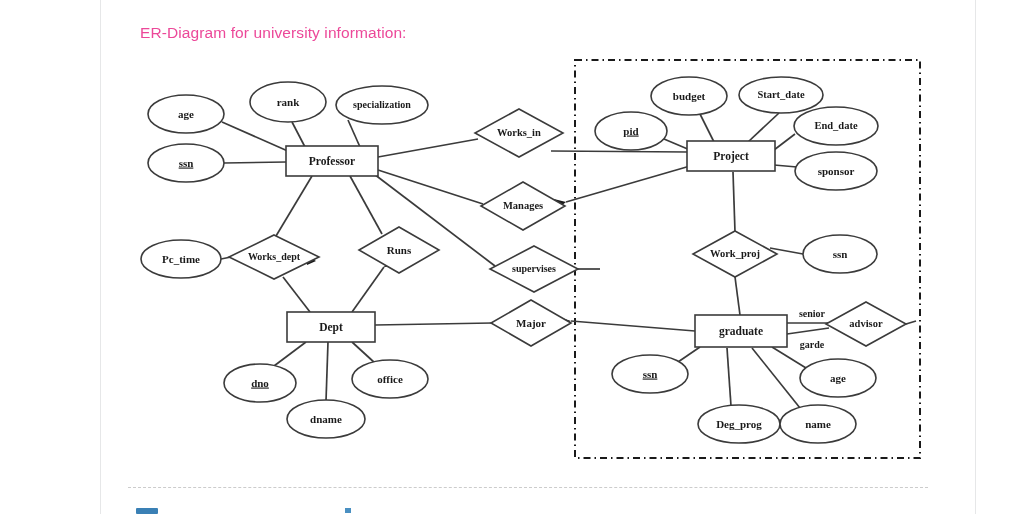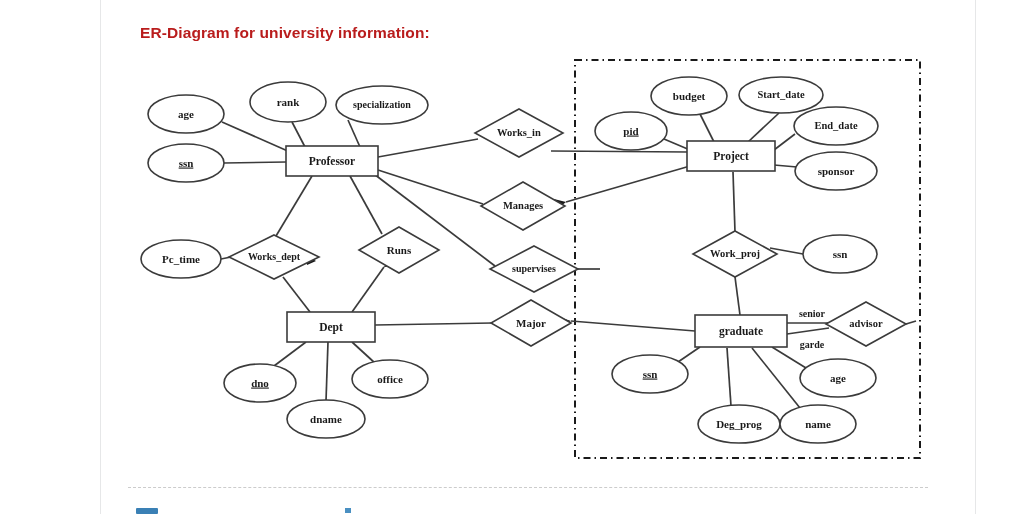--- a/index.html
+++ b/index.html
@@ -24,22 +24,22 @@
     background: #e6e7e8;
   }
   .page-rule.left  { left: 100px; }
   .page-rule.right { left: 975px; }
 
   .page-title {
     position: absolute;
     left: 140px;
     top: 24px;
     font-size: 15.5px;
-    font-weight: bold;
-    color: #b91c1c;
+    font-weight: normal;
+    color: #ec4899;
     letter-spacing: 0.1px;
     white-space: nowrap;
   }
 
   .er-canvas {
     position: absolute;
     left: 0;
     top: 0;
     width: 1024px;
     height: 514px;

